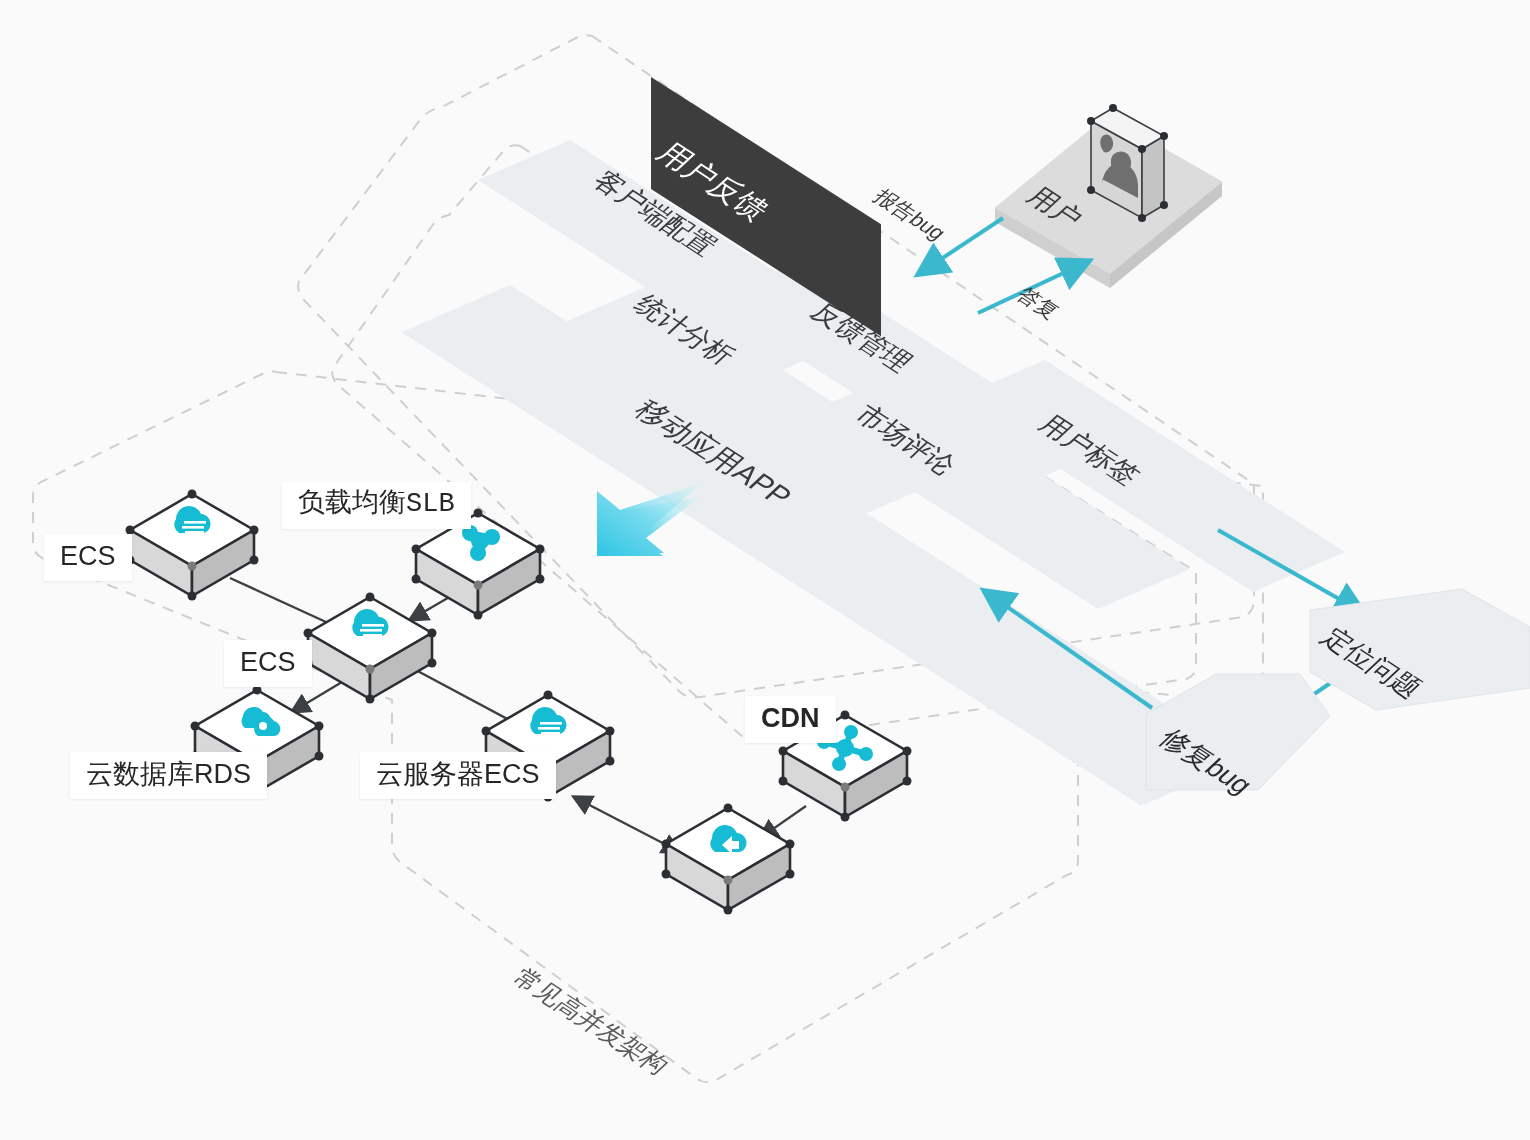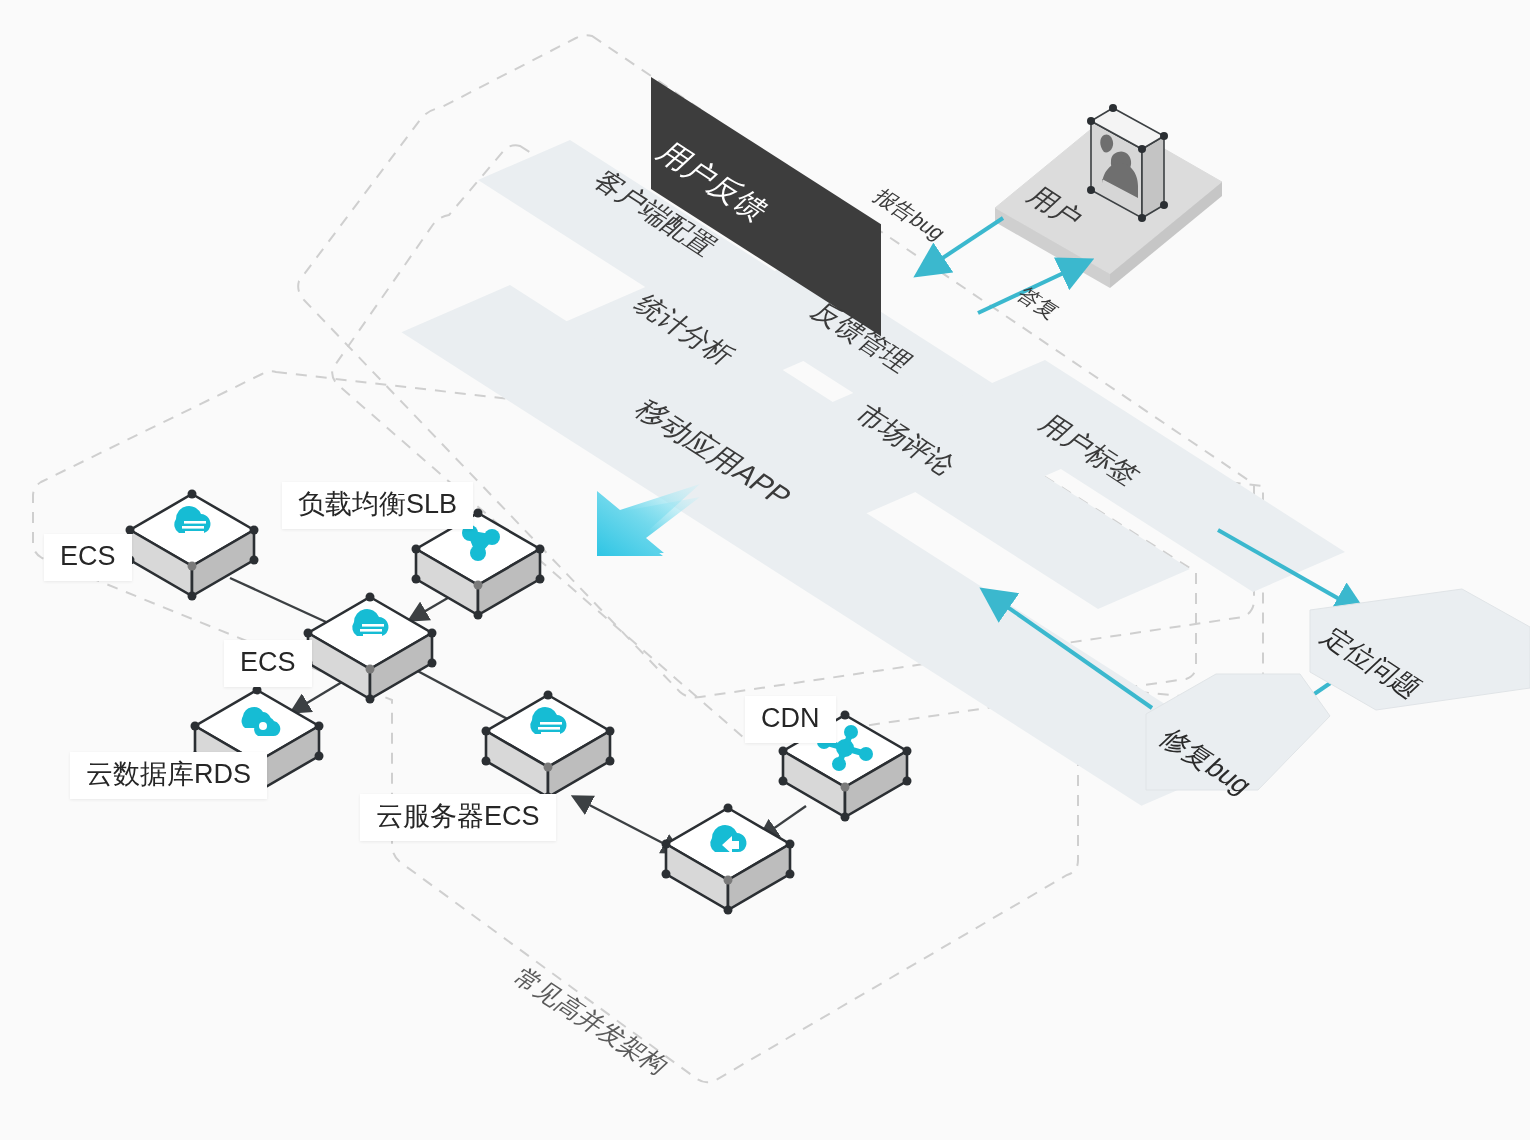--- a/index.html
+++ b/index.html
@@ -327,21 +327,21 @@
         <circle cx="790" cy="874" r="4.5" fill="#2b2f33"></circle>
       <circle cx="728" cy="910" r="4.5" fill="#2b2f33"></circle>
       <g fill="#16bcd4">
         <path d="M712 838 a13 13 0 0 1 25 -5 a10 10 0 0 1 9 13 a9 9 0 0 1 -9 6 l-22 0 a10 10 0 0 1 -3 -14 Z"></path>
         <path d="M722 845 l10 -9 l0 5 l7 0 l0 8 l-7 0 l0 5 Z" fill="#ffffff"></path>
       </g>
     </g>
   </svg>
 
   <div class="tag" style="left:44px;top:534px;">ECS</div>
-  <div class="tag" style="left:282px;top:482px;">负载均衡SLB</div>
+  <div class="tag" style="left:282px;top:482px;font-family:Liberation Mono, monospace;">负载均衡SLB</div>
   <div class="tag" style="left:224px;top:640px;">ECS</div>
   <div class="tag" style="left:70px;top:752px;text-align:center;">云数据库RDS</div>
-  <div class="tag" style="left:360px;top:794px;">云服务器ECS</div>
-  <div class="tag" style="left:745px;top:696px;">CDN</div>
+  <div class="tag" style="left:360px;top:752px;">云服务器ECS</div>
+  <div class="tag" style="left:745px;top:696px;font-weight:bold;">CDN</div>
 
   <div class="bottom-label" style="left:530px;top:962px;transform:rotate(33deg) skewX(-14deg);">常见高并发架构</div>
 
 </div>
 
 </body></html>

